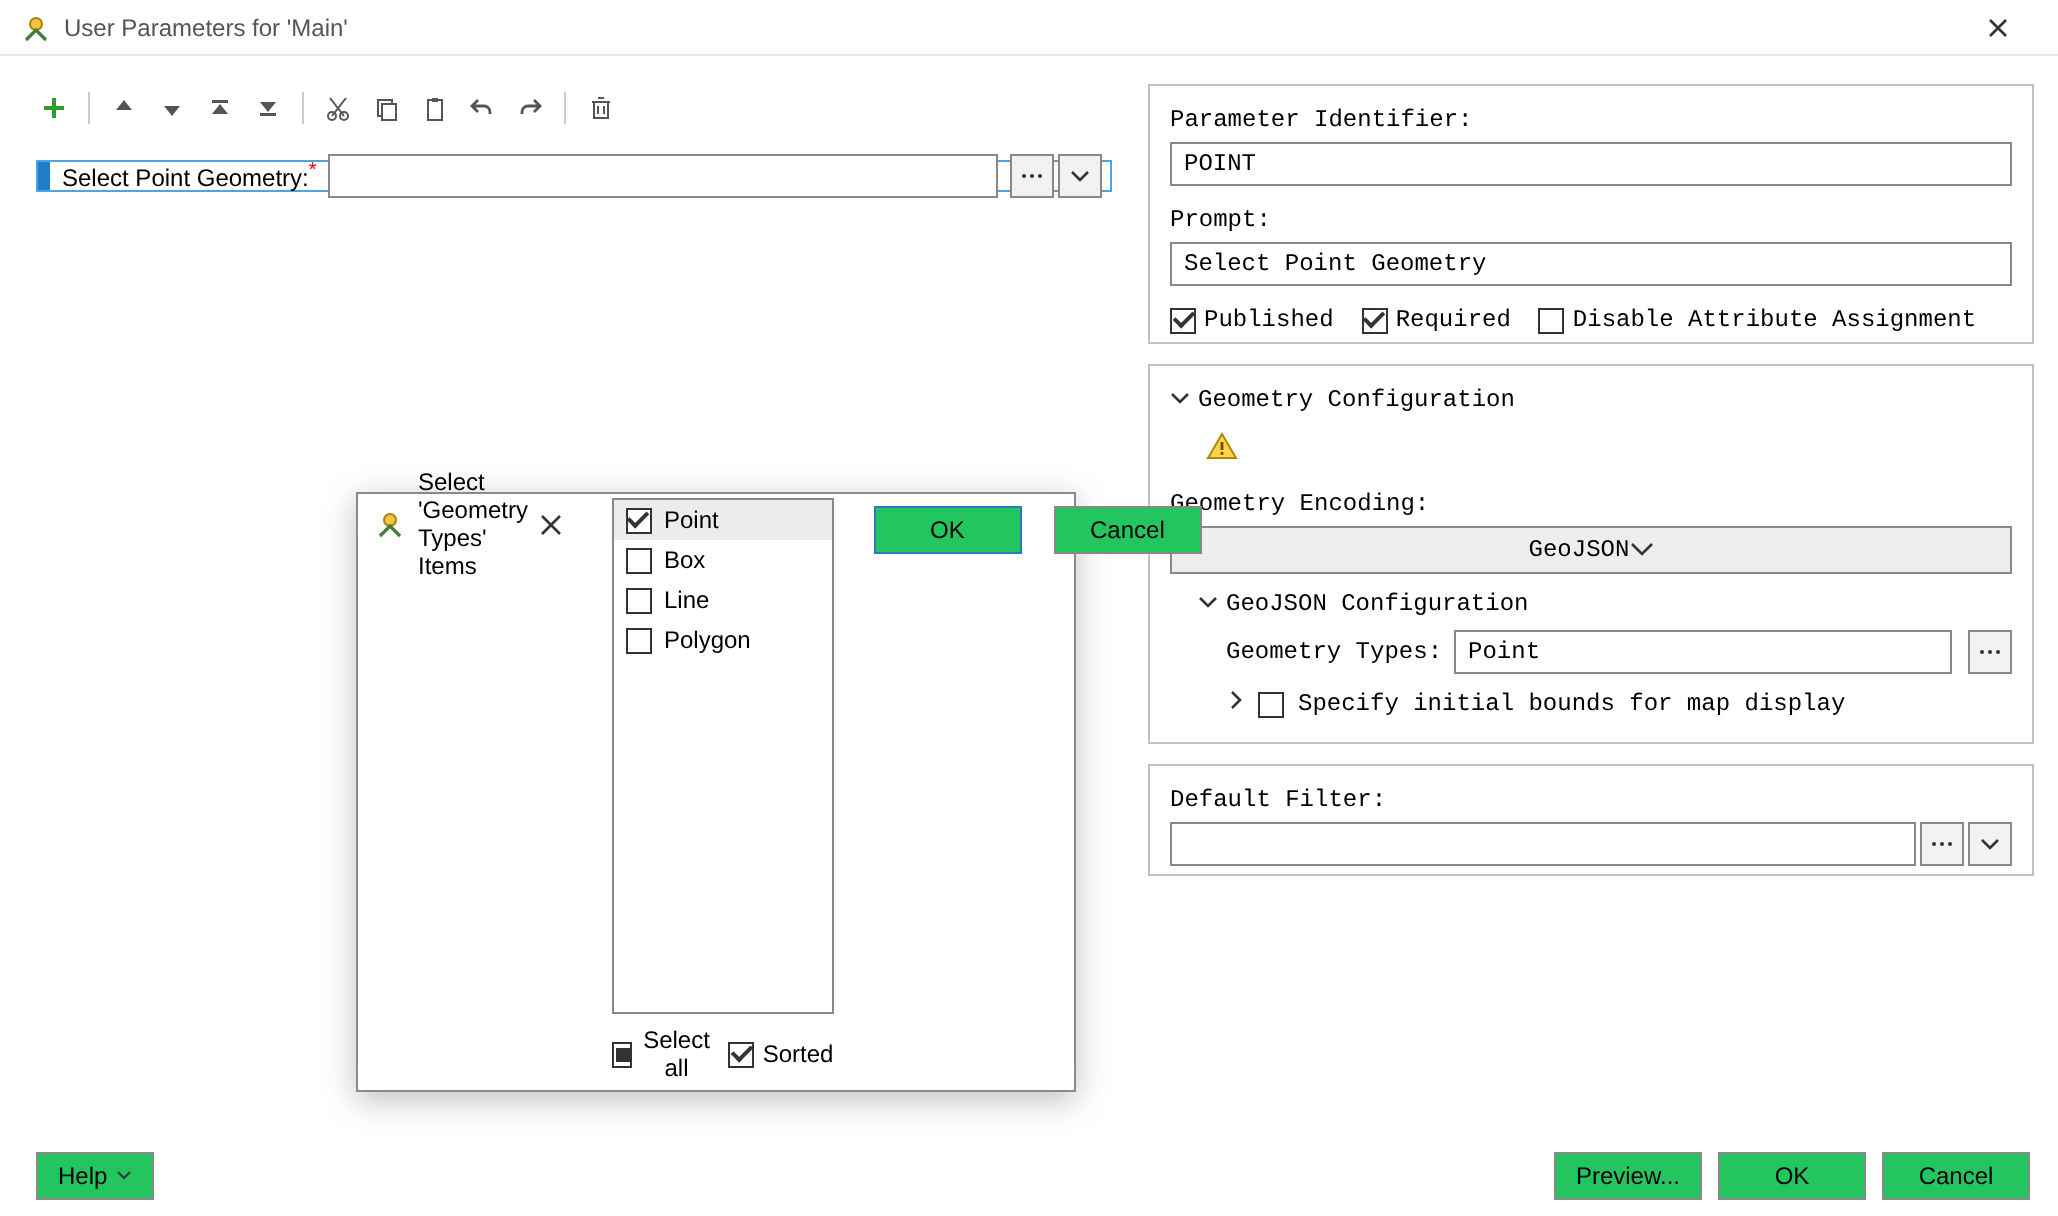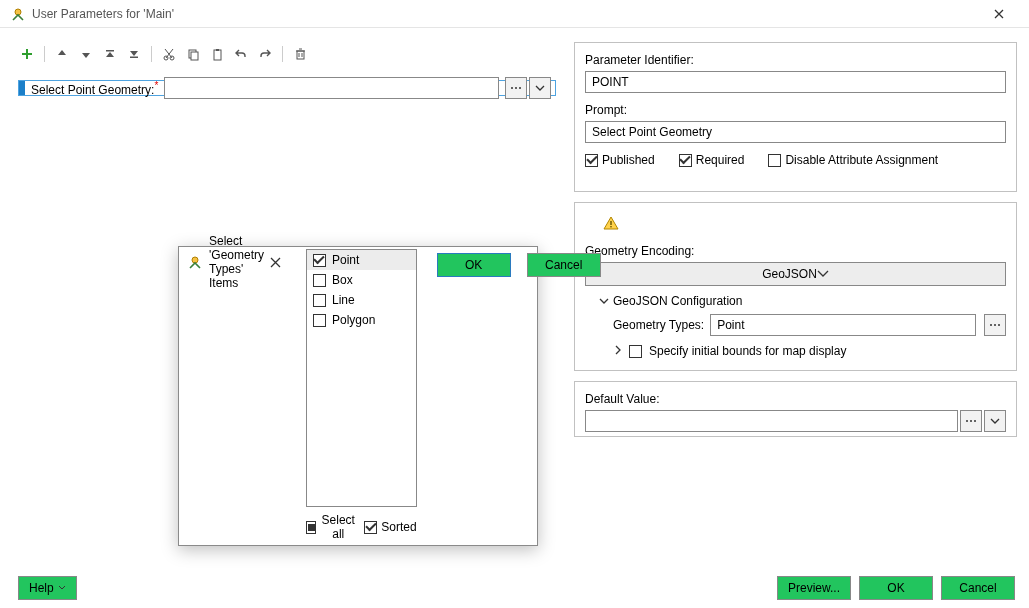--- a/index.html
+++ b/index.html
@@ -41,20 +41,21 @@
   }
 
   .left-col {
     width: 570px;
     padding: 14px 14px 14px 18px;
     position: relative;
   }
   .right-col {
     flex: 1;
     padding: 14px 12px 14px 4px;
+    font-family: Liberation Mono, monospace;
   }
 
   
   .toolbar {
     display: flex;
     align-items: center;
     gap: 6px;
     height: 24px;
     margin-bottom: 14px;
   }
@@ -124,22 +125,22 @@
     height: 22px;
     border: 1px solid #888;
     padding: 2px 6px;
     font: inherit;
     background: #fff;
     margin-bottom: 10px;
   }
   .check-row {
     display: flex;
     align-items: center;
-    gap: 14px;
-    margin-bottom: 20px;
+    gap: 4px;
+    margin-bottom: 0;
   }
   .check-row label {
     display: flex;
     align-items: center;
     gap: 4px;
     margin-right: 10px;
   }
   .checkbox {
     width: 13px; height: 13px;
     border: 1px solid #333;
@@ -466,20 +467,28 @@
           <span>Required</span>
         </label>
         <label>
           <span class="checkbox"></span>
           <span>Disable Attribute Assignment</span>
         </label>
       </div>
     </div>
 
     <div class="panel">
+      <div class="section-header">
+        <span class="chev">
+          <svg width="10" height="8" viewBox="0 0 10 8">
+              <path d="M1 2l4 4 4-4" fill="none" stroke="#333" stroke-width="1.3"></path>
+            </svg>
+        </span>
+        <span>Geometry Configuration</span>
+      </div>
 
       <div class="warn-row">
         <span class="warn-icon">
           <svg width="16" height="16" viewBox="0 0 16 16">
               <path d="M8 2L1 14h14z" fill="#ffd24d" stroke="#b28600"></path>
               <rect x="7.3" y="6" width="1.4" height="4" fill="#665300"></rect>
               <rect x="7.3" y="11" width="1.4" height="1.4" fill="#665300"></rect>
             </svg>
         </span>
       </div>
@@ -522,21 +531,21 @@
           </span>
           <label style="display:flex;align-items:center;gap:7px;">
             <span class="checkbox"></span>
             <span>Specify initial bounds for map display</span>
           </label>
         </div>
       </div>
     </div>
 
     <div class="panel default-row">
-      <span class="form-label">Default Value:</span>
+      <span class="form-label">Default Filter:</span>
       <div class="field-wrap">
         <input value="" style="">
         <div class="small-btn">
           <svg width="14" height="6" viewBox="0 0 14 6">
               <circle cx="3" cy="3" r="1" fill="#333"></circle>
               <circle cx="7" cy="3" r="1" fill="#333"></circle>
               <circle cx="11" cy="3" r="1" fill="#333"></circle>
             </svg>
         </div>
         <div class="small-btn">

